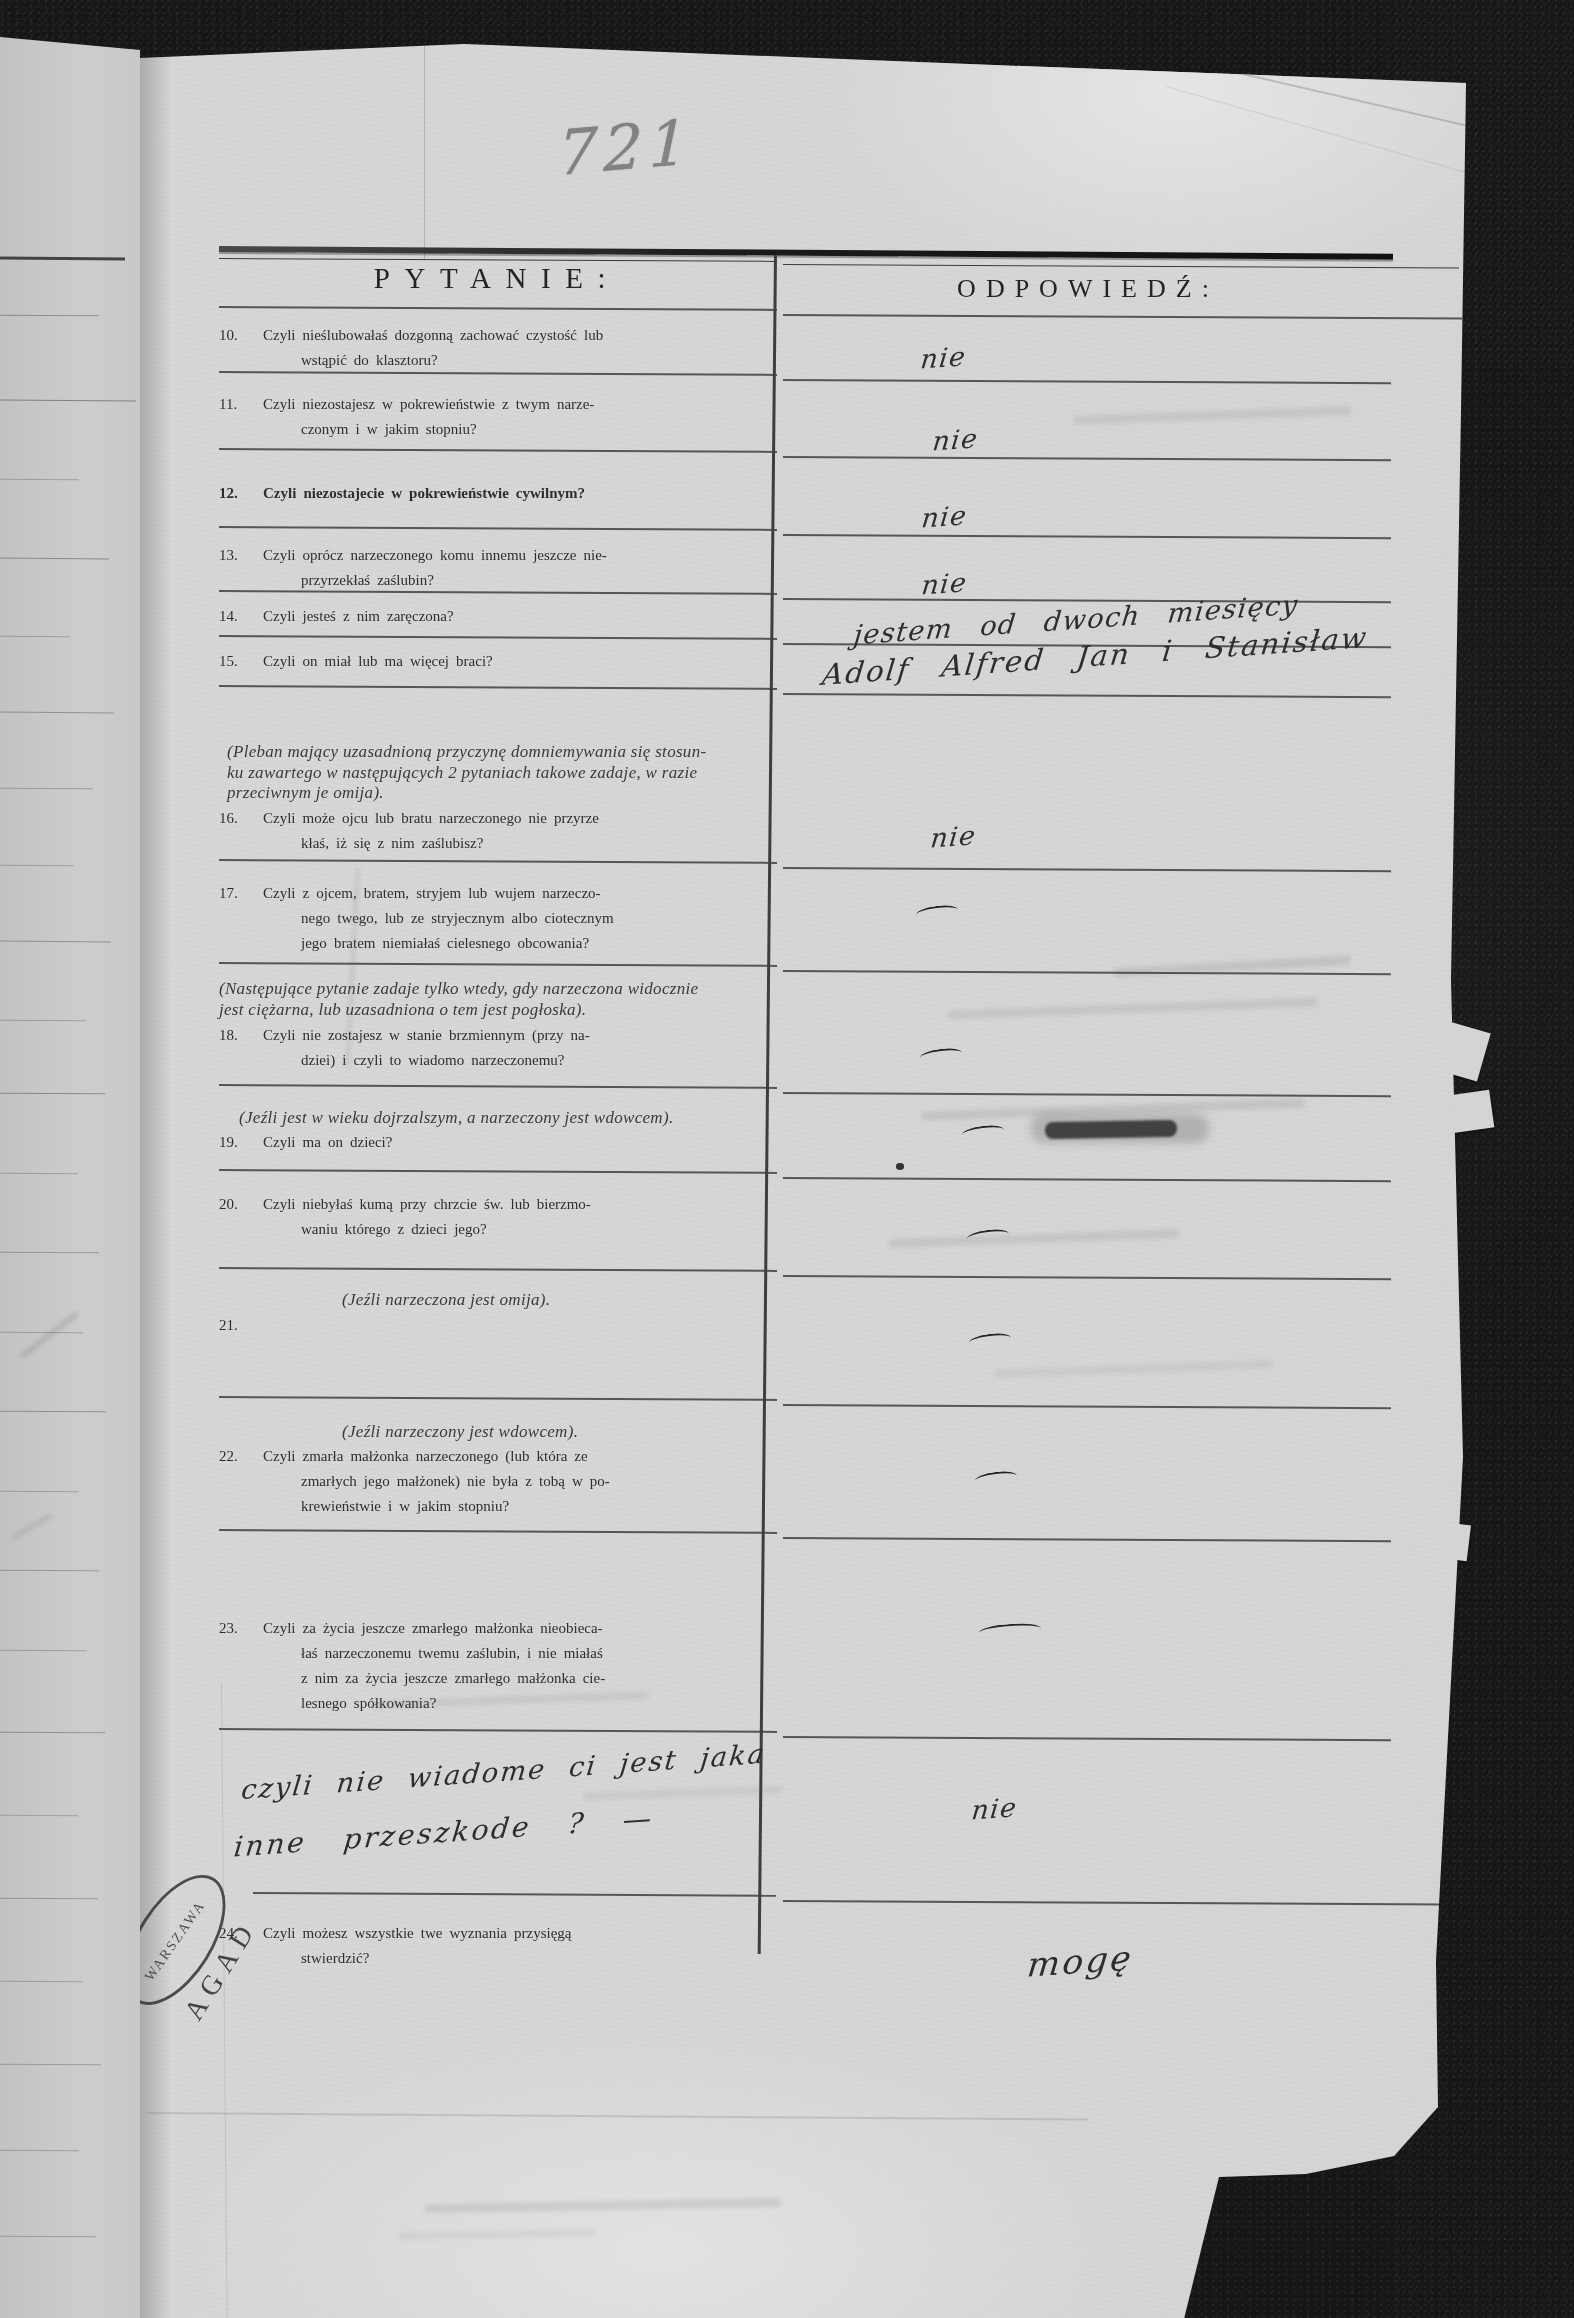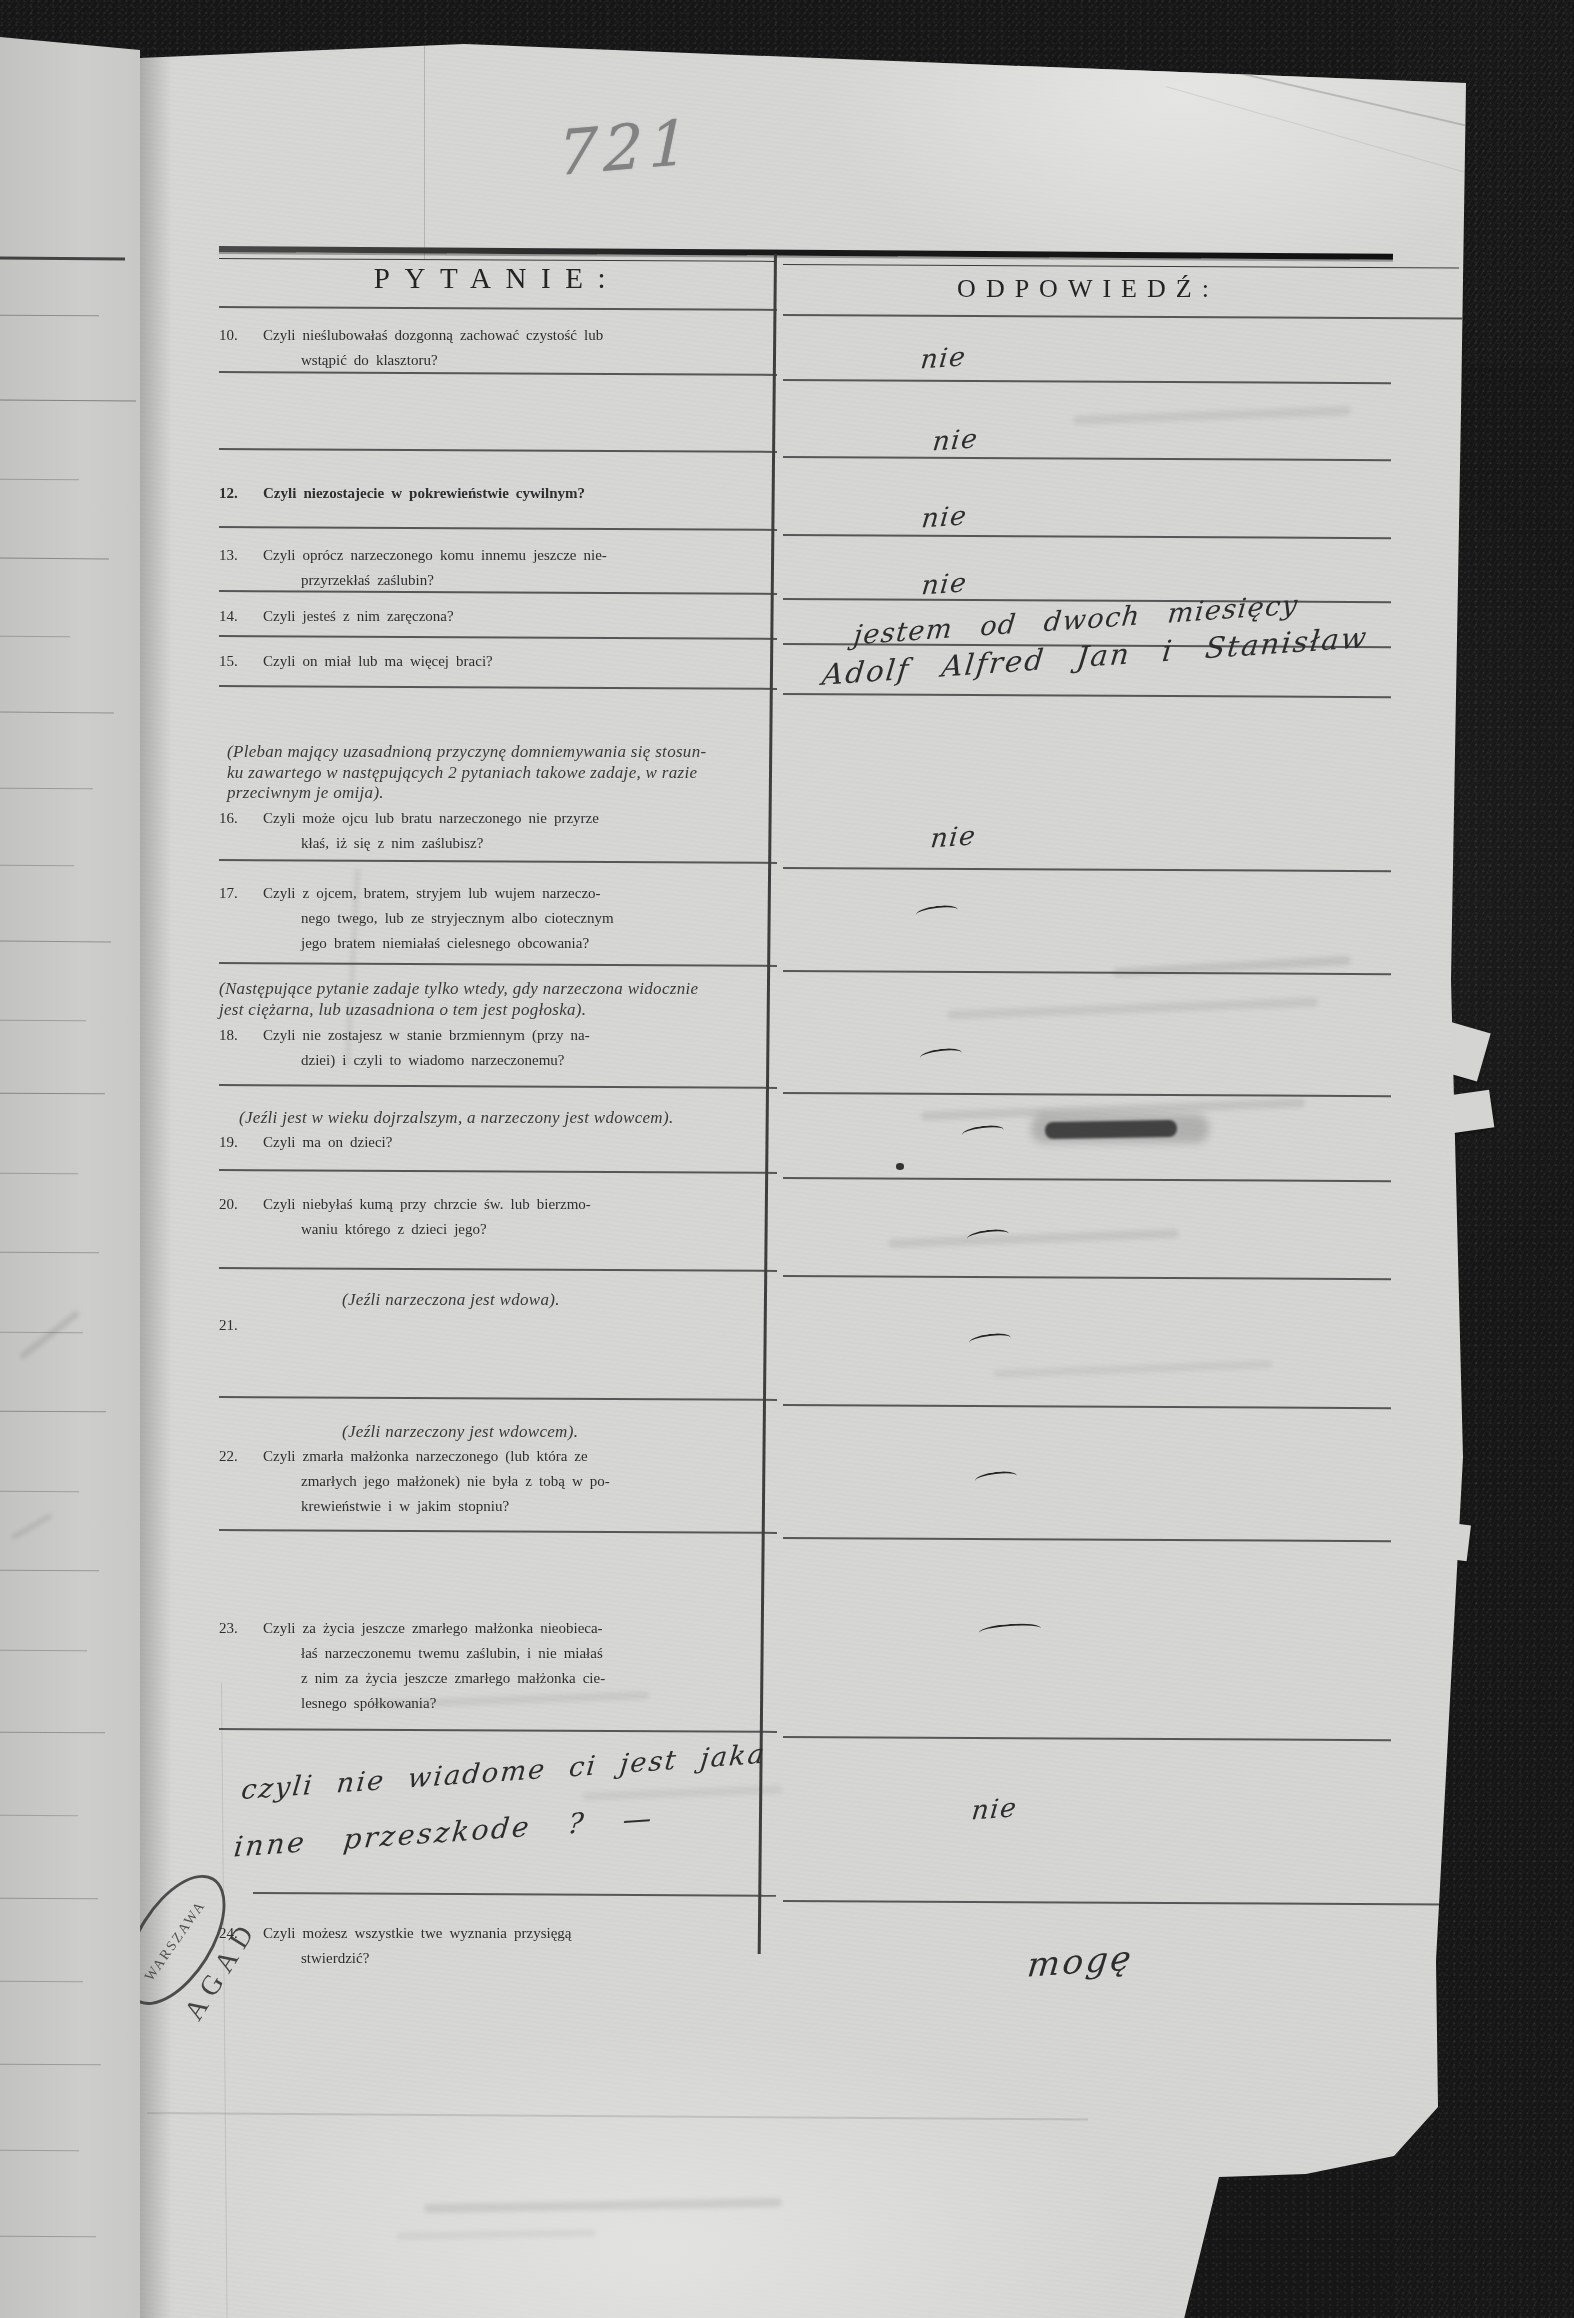--- a/index.html
+++ b/index.html
@@ -178,20 +178,25 @@
     <div class="rl" style="top:1728px;"></div>
       <div class="rr" style="top:1736px;"></div>
     <div class="rl" style="top:1892px;width:523px;left:253px;"></div>
       <div class="rr" style="top:1900px;width:679px;"></div>
 
     <div class="q" style="top:323px;">
       <span class="qnum">10.</span>
       <span class="qtext">Czyli nieślubowałaś dozgonną zachować czystość lub
 wstąpić do klasztoru?</span>
     </div>
+    <div class="q" style="top:392px;">
+      <span class="qnum">11.</span>
+      <span class="qtext">Czyli niezostajesz w pokrewieństwie z twym narze-
+czonym i w jakim stopniu?</span>
+    </div>
     <div class="q" style="top:481px;font-weight:bold;">
       <span class="qnum">12.</span>
       <span class="qtext">Czyli niezostajecie w pokrewieństwie cywilnym?</span>
     </div>
     <div class="q" style="top:543px;">
       <span class="qnum">13.</span>
       <span class="qtext">Czyli oprócz narzeczonego komu innemu jeszcze nie-
 przyrzekłaś zaślubin?</span>
     </div>
     <div class="q" style="top:604px;">
@@ -232,21 +237,21 @@
       <span class="qnum">19.</span>
       <span class="qtext">Czyli ma on dzieci?</span>
     </div>
 
     <div class="q" style="top:1192px;">
       <span class="qnum">20.</span>
       <span class="qtext">Czyli niebyłaś kumą przy chrzcie św. lub bierzmo-
 waniu którego z dzieci jego?</span>
     </div>
 
-    <div class="note note-center" style="top:1290px;">(Jeźli narzeczona jest wdowa).</div>
+    <div class="note note-center" style="top:1290px;">(Jeźli narzeczona jest omija).</div>
     <div class="q" style="top:1313px;">
       <span class="qnum">21.</span>
     </div>
 
     <div class="note note-center" style="top:1422px;">(Jeźli narzeczony jest wdowcem).</div>
     <div class="q" style="top:1444px;">
       <span class="qnum">22.</span>
       <span class="qtext">Czyli zmarła małżonka narzeczonego (lub która ze
 zmarłych jego małżonek) nie była z tobą w po-
 krewieństwie i w jakim stopniu?</span>

